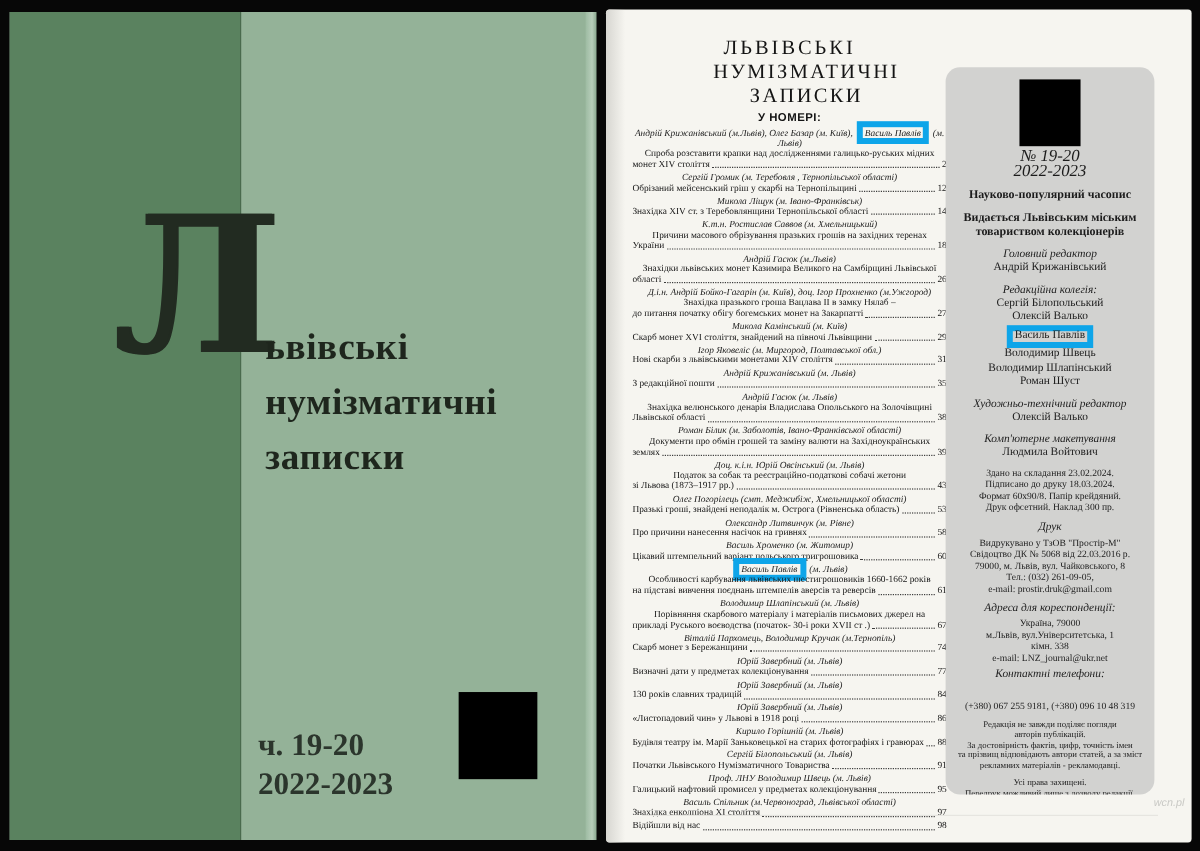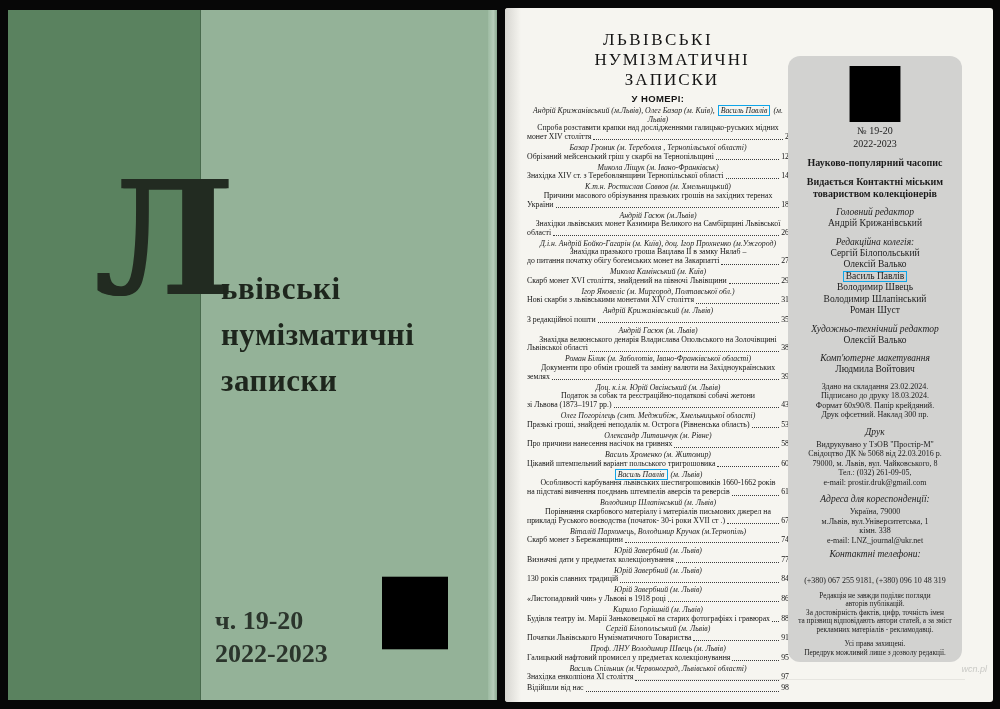--- a/index.html
+++ b/index.html
@@ -58,29 +58,29 @@
   .entry{margin-top:2.2px;}
   .authors{
     font-style:italic;text-align:center;font-size:7.8px;line-height:8.6px;color:#1b1b1b;
   }
   .tline{display:flex;align-items:flex-end;font-size:7.8px;line-height:8.8px;justify-content:center;}
   .leader{
     flex:1 1 auto;min-width:3px;border-bottom:1px dotted #3c3c3c;
     margin:0 2px 1.5px 2px;
   }
   .pg{font-size:7.8px;}
-  .boxed{border:1px solid #0ea5e9;padding:0 2px;margin:0 1px;}
+  .boxed{border:5px solid #0ea5e9;padding:0 2px;margin:0 1px;}
   
   .sidebar{
     position:absolute;left:283px;top:48px;width:174px;height:606px;
     background:#d2d2d0;border-radius:12px;color:#1c1c1c;
     text-align:center;overflow:hidden;padding:8px 7px;box-sizing:border-box;
   }
   .em-side{width:52px;height:56px;margin:2px auto 2px;}
-  .sb-issue{font-size:10px;line-height:13px;}
+  .sb-issue{font-size:14px;line-height:13px;font-style:italic;}
   .sb-bold{font-weight:bold;font-size:10px;line-height:12px;margin-top:7px;}
   .sb-label{font-style:italic;font-size:9.5px;line-height:11px;margin-top:7px;}
   .sb-name{font-size:9.5px;line-height:11.5px;}
   .sb-small{font-size:8px;line-height:9.5px;margin-top:6px;}
   .sb-tiny{font-size:7.3px;line-height:8.6px;margin-top:6px;}
   .sb-board div{font-size:9.5px;line-height:11.5px;}
   .sb-board .boxed{display:inline-block;line-height:9.5px;}
   .watermark{
     position:absolute;right:6px;bottom:28px;font-style:italic;
     font-size:9px;color:#c9c9c5;font-family:"Liberation Sans",sans-serif;padding-left:18px;
@@ -159,21 +159,21 @@
           <div class="tline">
             <span>Спроба розставити крапки над дослідженнями галицько-руських мідних</span>
           </div>
           <div class="tline">
             <span>монет XIV століття</span>
             <span class="leader"></span>
             <span class="pg">2</span>
           </div>
         </div>
         <div class="entry">
-          <div class="authors"><span>Базар Громик (м. Теребовля , Тернопільської області)</span></div>
+          <div class="authors"><span>Сергій Громик (м. Теребовля , Тернопільської області)</span></div>
           <div class="tline">
             <span>Обрізаний мейсенський гріш у скарбі на Тернопільщині</span>
             <span class="leader"></span>
             <span class="pg">12</span>
           </div>
         </div>
         <div class="entry">
           <div class="authors"><span>Микола Ліщук (м. Івано-Франківськ)</span></div>
           <div class="tline">
             <span>Знахідка XIV ст. з Теребовлянщини Тернопільської області</span>
@@ -392,21 +392,21 @@
   </div>
 
   <div class="sidebar">
     <svg class="emblem em-side" viewBox="0 0 100 110">
       <use href="#lion-emblem-shape"></use>
     </svg>
     <div class="sb-issue">№ 19-20</div>
     <div class="sb-issue">2022-2023</div>
     <div class="sb-bold">Науково-популярний часопис</div>
     <div class="sb-bold">
-        <div>Видається Контактні міським</div>
+        <div>Видається Львівським міським</div>
         <div>товариством колекціонерів</div>
       </div>
     <div class="sb-label">Головний редактор</div>
     <div class="sb-name">Андрій Крижанівський</div>
     <div class="sb-label">Редакційна колегія:</div>
     <div class="sb-board">
         <div><span>Сергій Білопольський</span></div>
         <div><span>Олексій Валько</span></div>
         <div><span class="boxed">Василь Павлів</span></div>
         <div><span>Володимир Швець</span></div>

